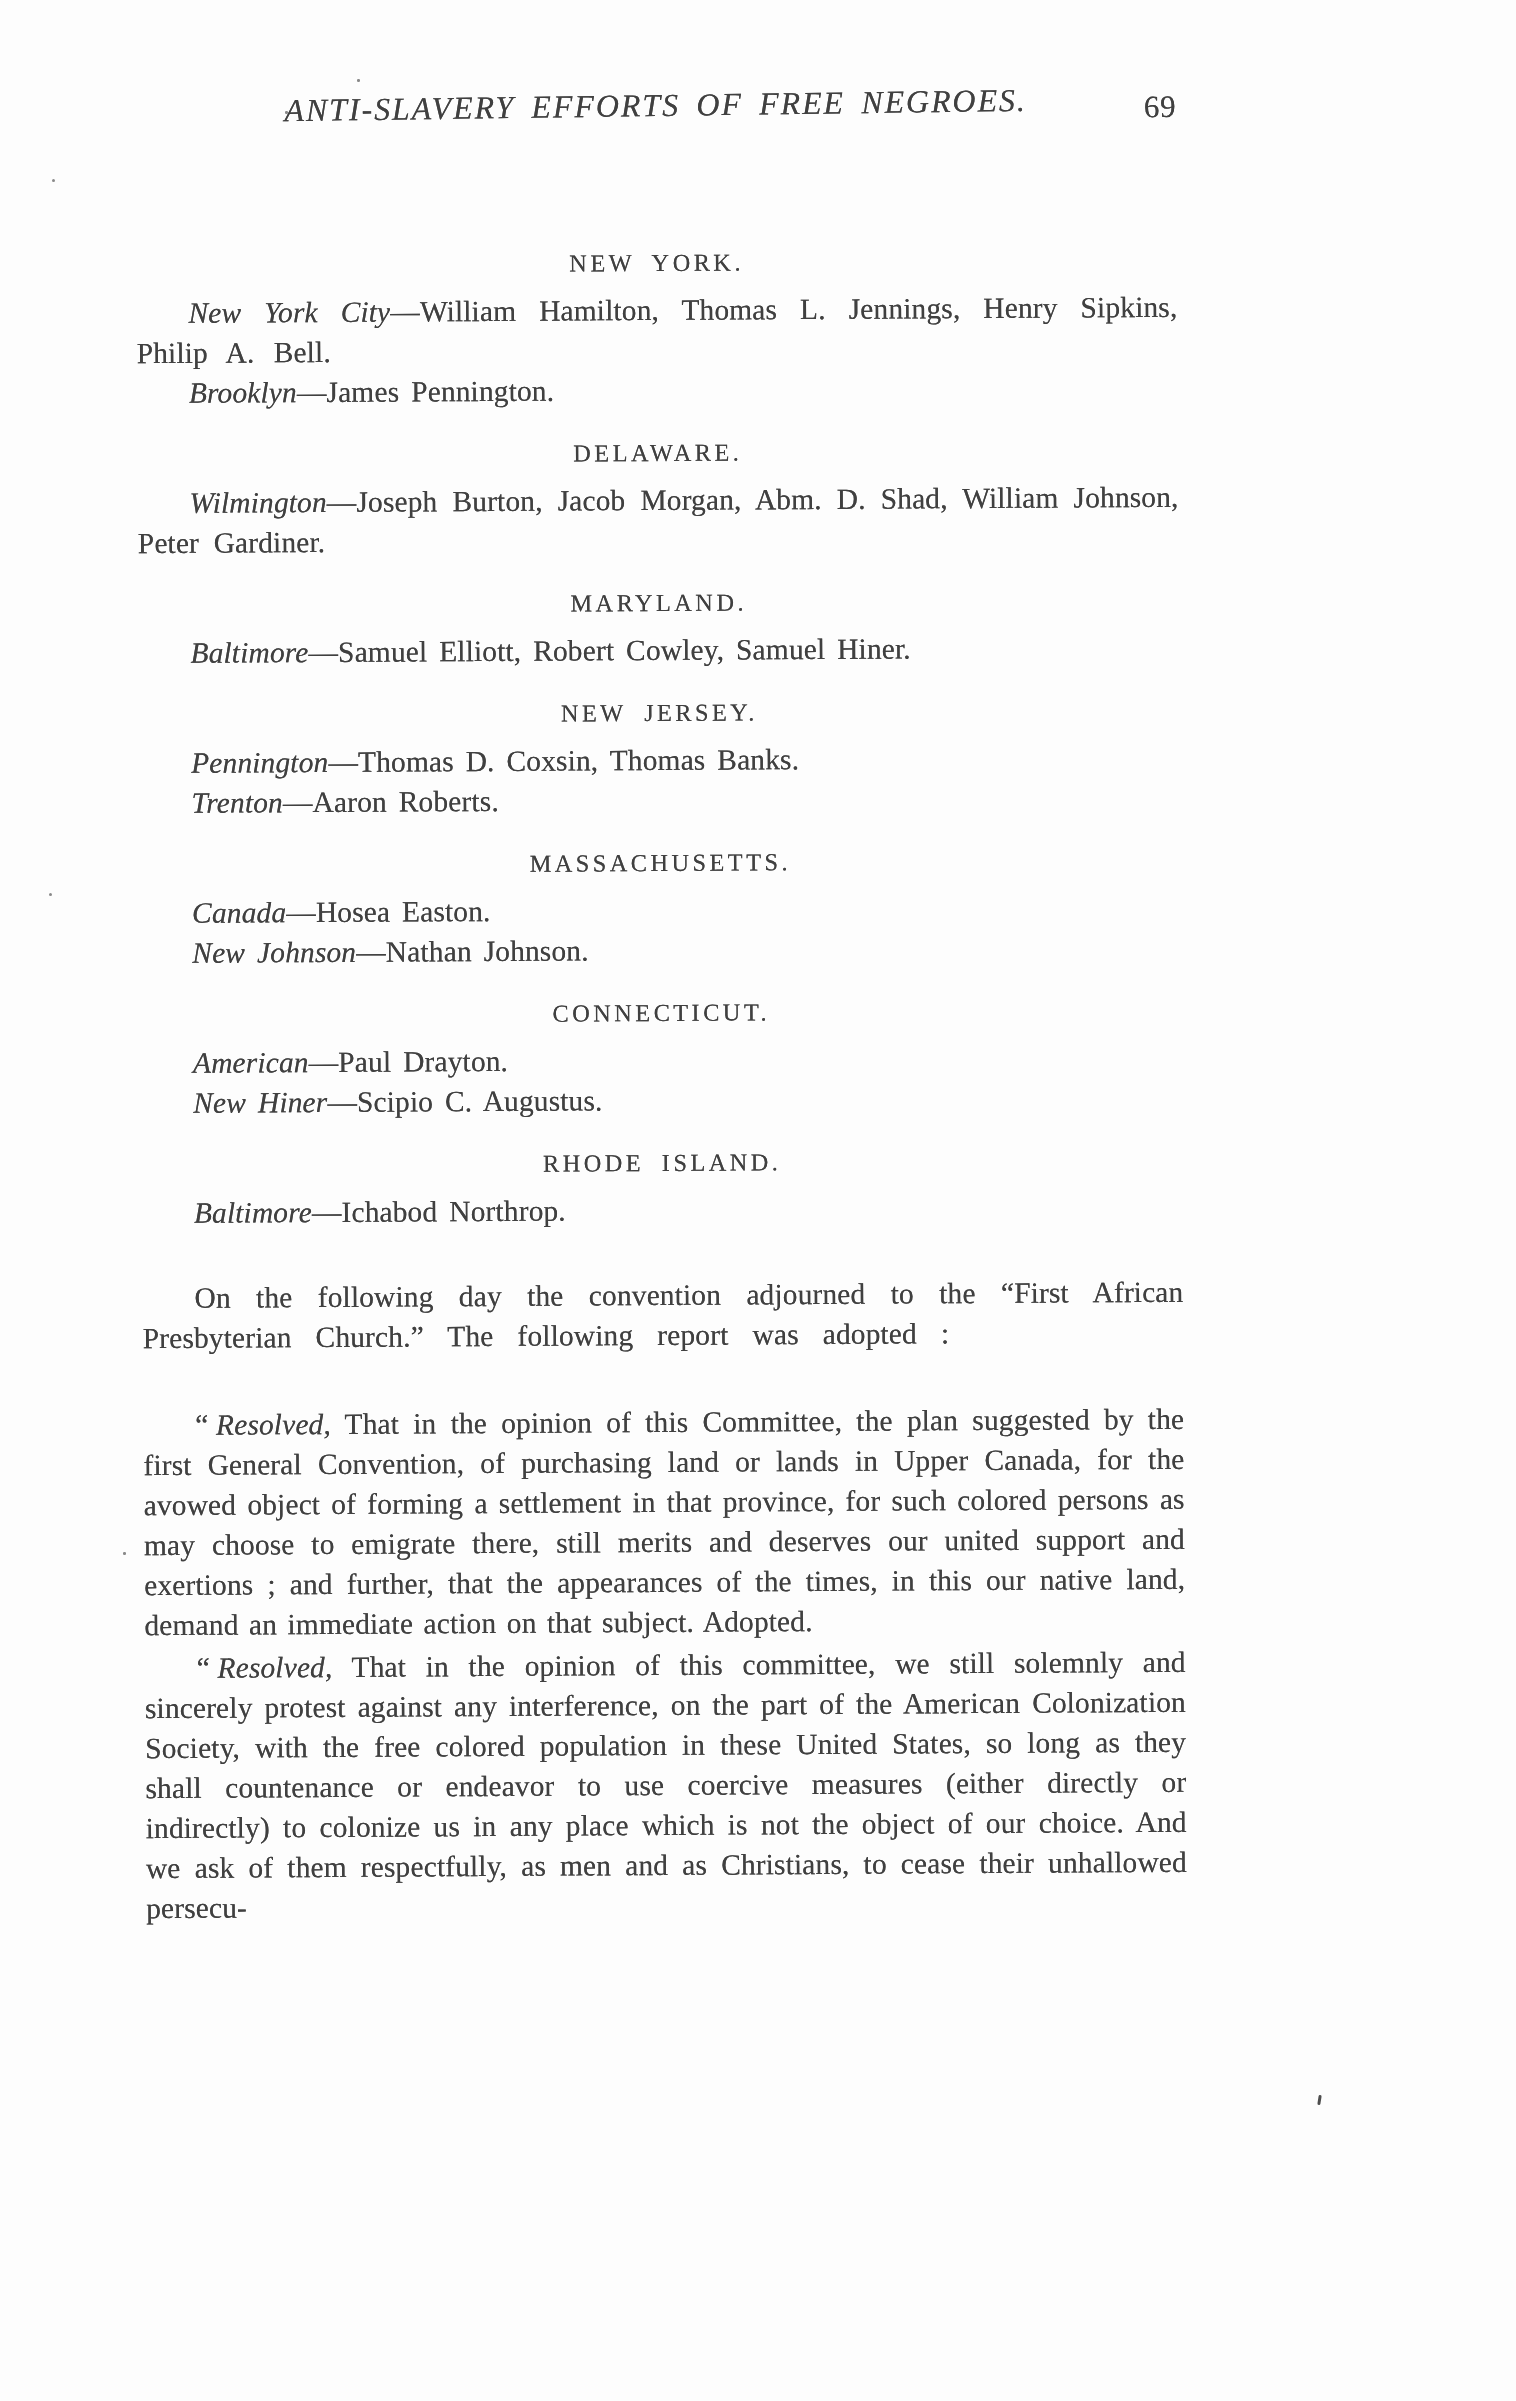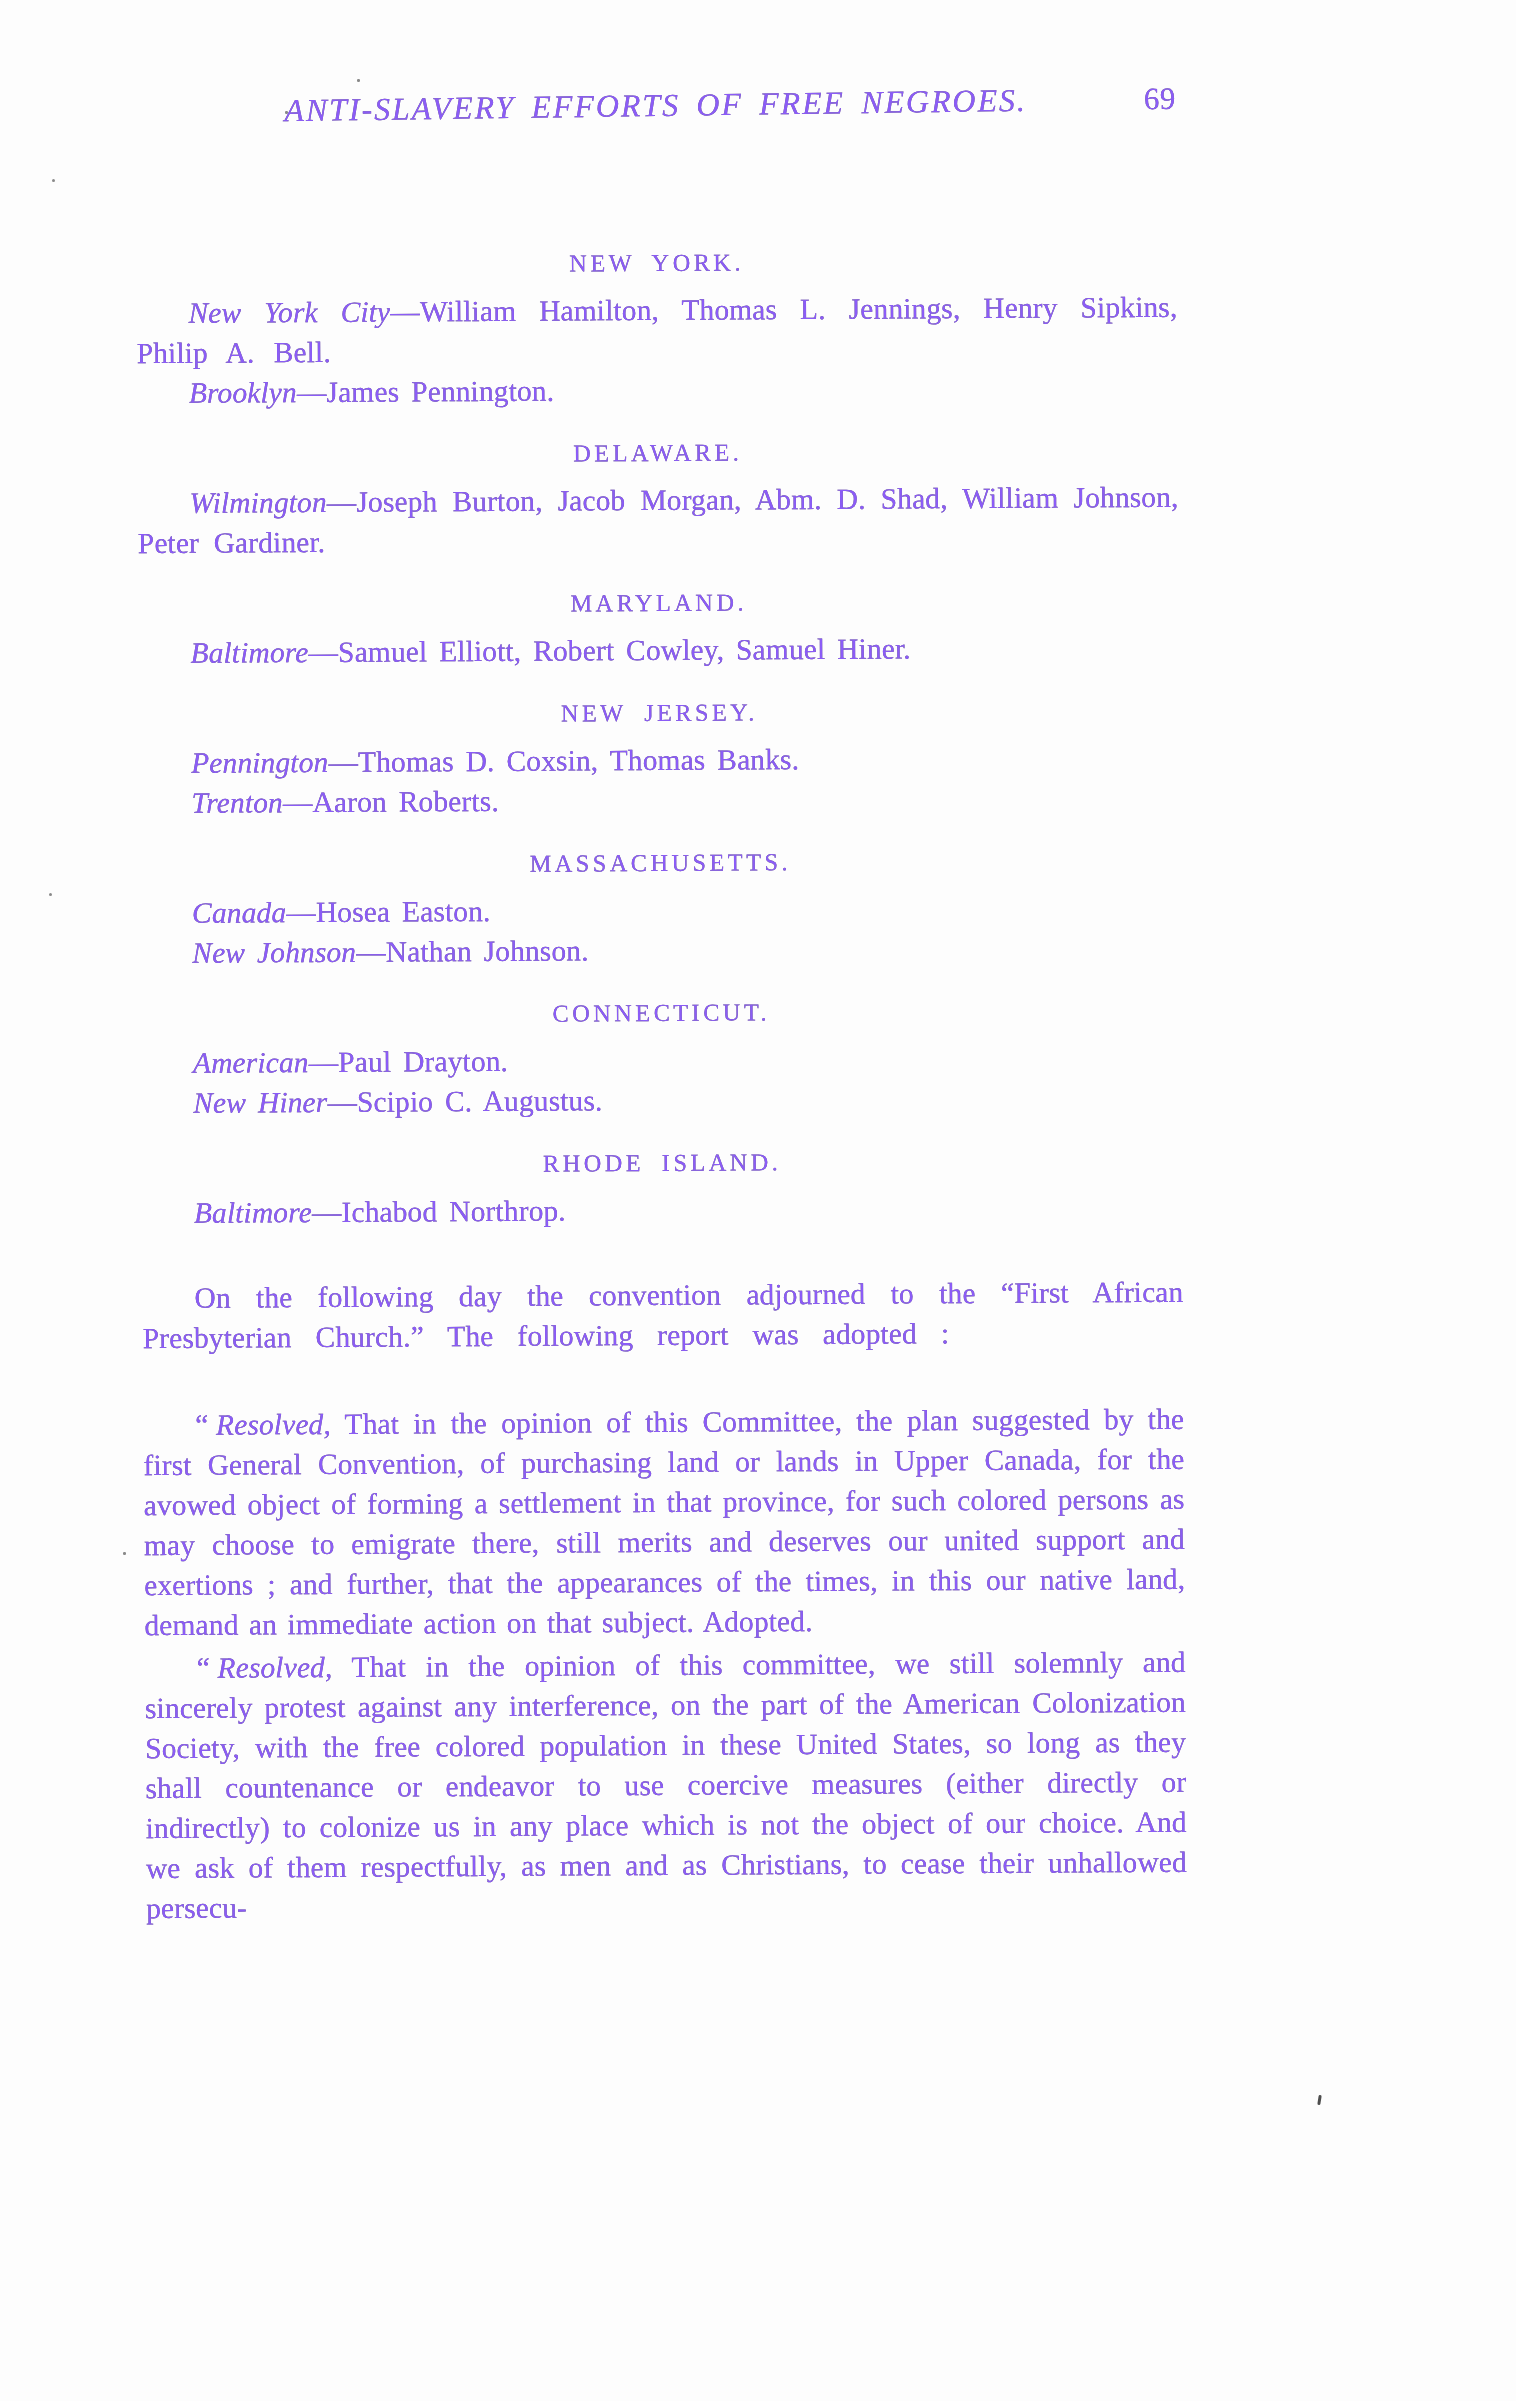--- a/index.html
+++ b/index.html
@@ -3,21 +3,21 @@
 <meta charset="utf-8">
 <title>Scanned Book Page</title>
 <style>
   html, body { margin: 0; padding: 0; }
   .page {
     position: relative;
     width: 1517px;
     height: 2401px;
     background: #fdfdfd;
     overflow: hidden;
-    color: #8b5cf6;
+    color: #404040;
     font-family: "Liberation Serif", "DejaVu Serif", serif;
     text-shadow: 0 0 0.4px rgba(15,15,15,0.65);
   }
   .content {
     position: absolute;
     left: 135px;
     top: 84px;
     width: 1041px;
     transform: rotate(-0.35deg);
     transform-origin: 50% 0;
@@ -33,21 +33,21 @@
     font-style: italic;
     font-size: 32px;
     line-height: 42px;
     letter-spacing: 0.06em;
     word-spacing: 0.2em;
     white-space: nowrap;
   }
   .page-number {
     position: absolute;
     right: 0;
-    top: 0;
+    top: 8px;
     font-size: 31px;
     line-height: 44px;
     font-style: normal;
     letter-spacing: 0.02em;
   }
   .sections { padding-top: 94px; }
   .state-heading {
     margin: 30px 0 15px 0;
     font-size: 24.4px;
     line-height: 25px;

